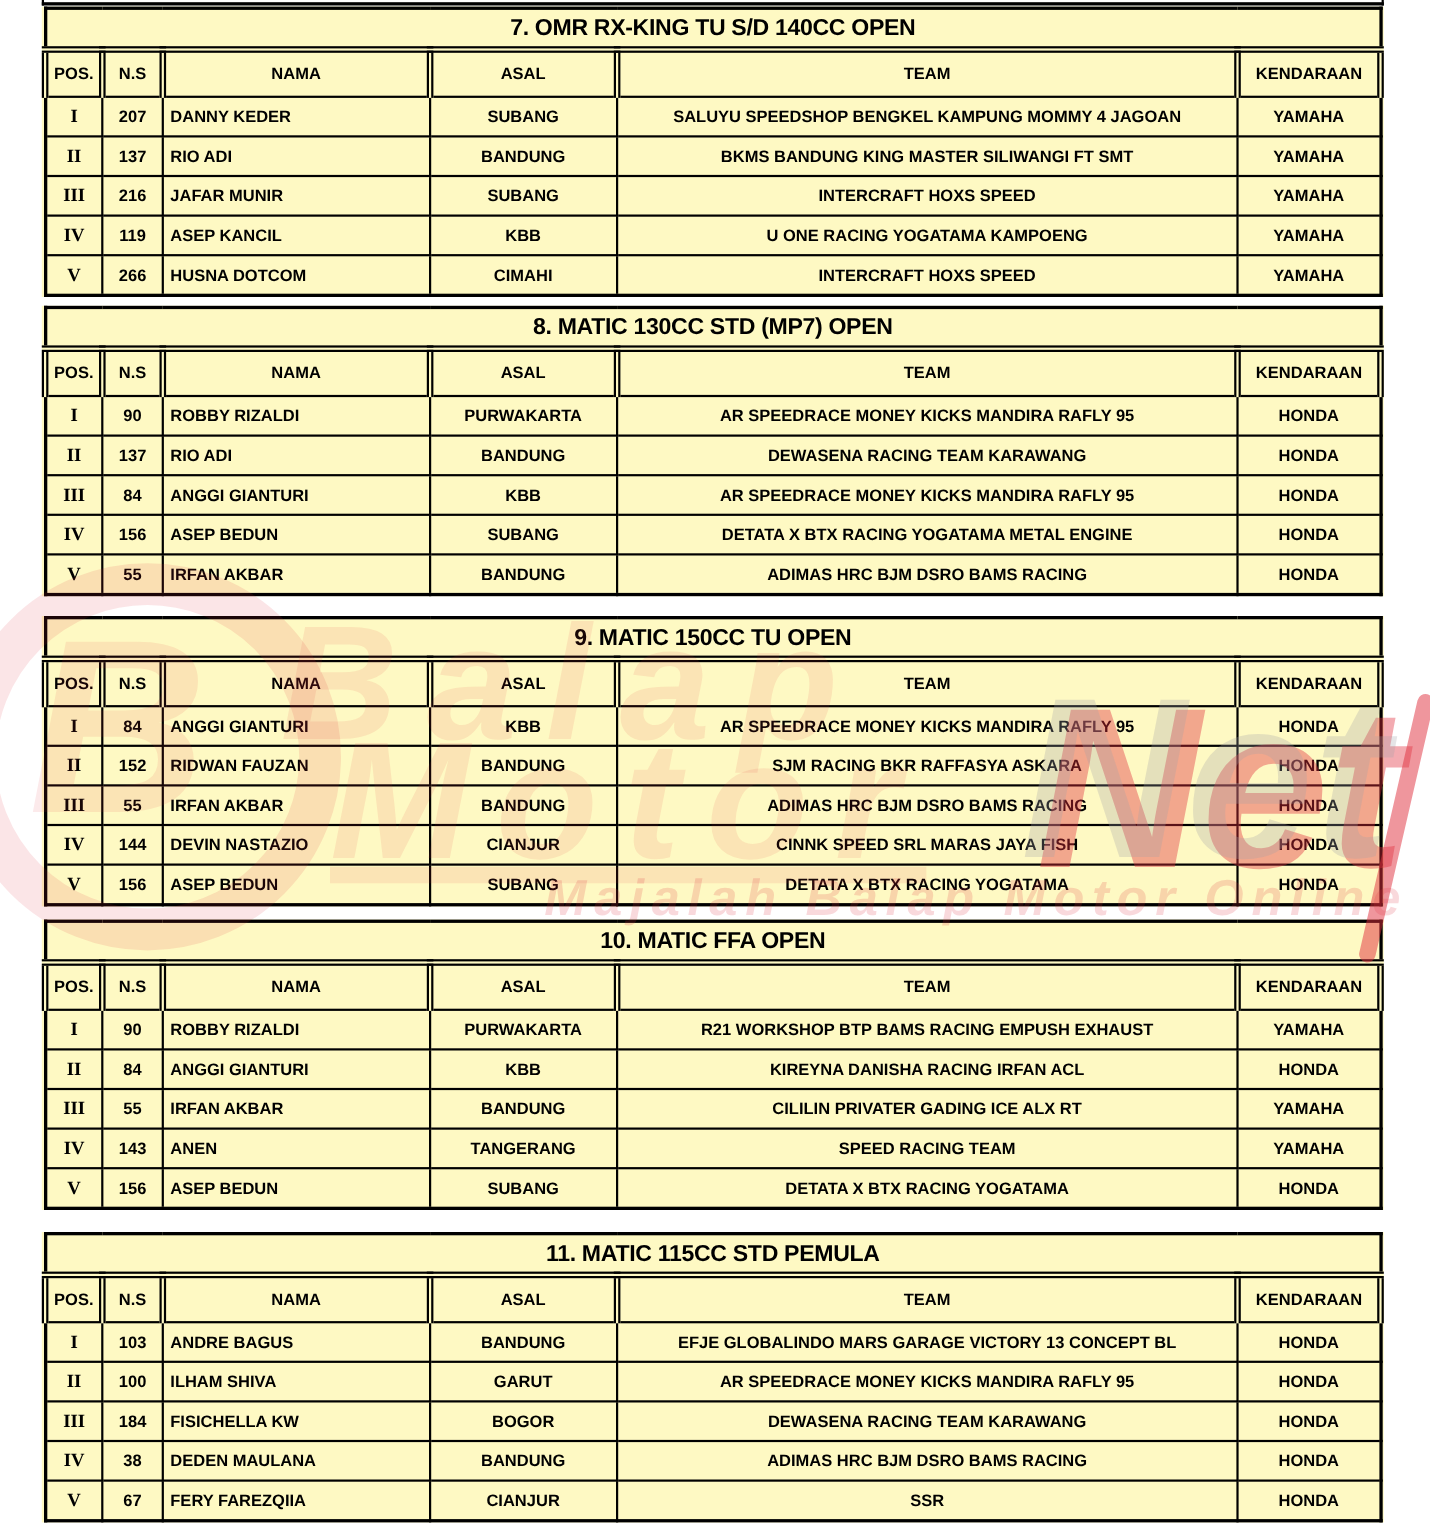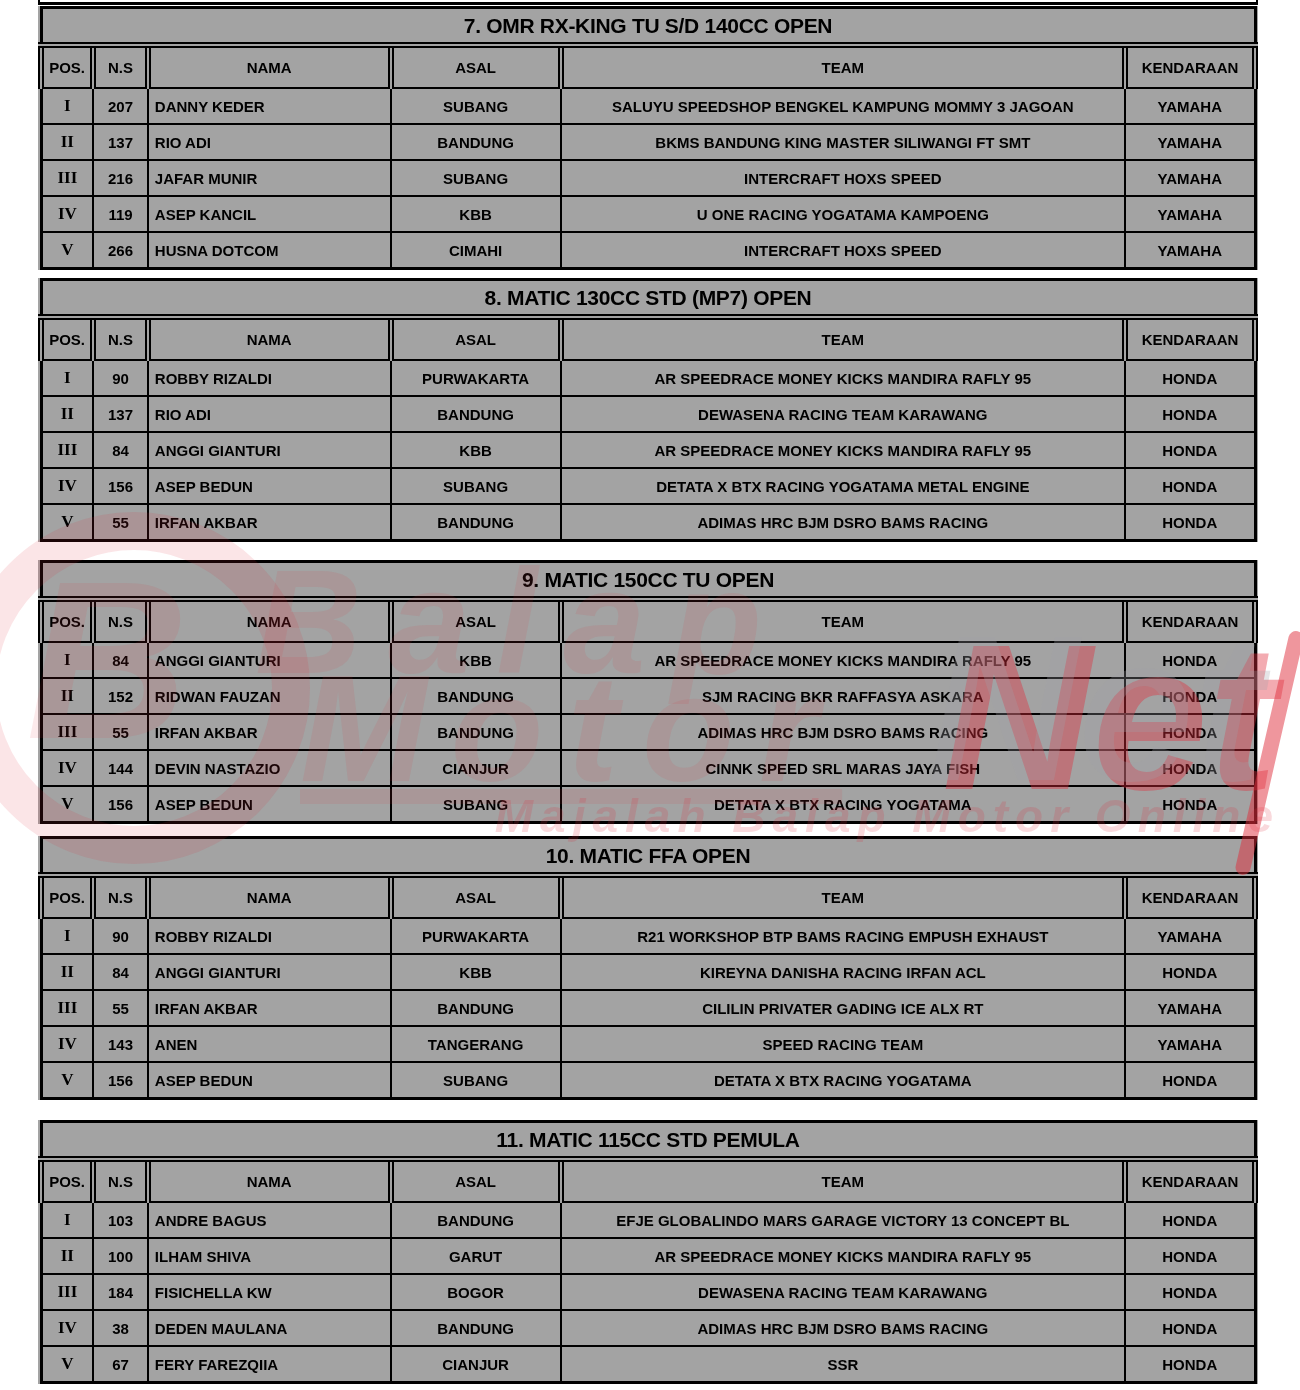--- a/index.html
+++ b/index.html
@@ -8,21 +8,21 @@
     font-family:"Liberation Sans",sans-serif;font-weight:bold;color:#000;
   }
   .page{position:absolute;left:38px;top:0;width:1220px;}
 
   
   .edge{box-sizing:border-box;width:100%;}
   .edge-top{height:5px;border-bottom:3px solid #000;border-left:2px solid #000;border-right:2px solid #000;margin-bottom:1px;}
 
   table.results-table{
     width:100%;border-collapse:collapse;table-layout:fixed;
-    border:3px solid #000;background:#a3a3a3;
+    border:3px solid #000;background:#fef9c3;
   }
   table.results-table:nth-of-type(1){margin-bottom:8px;}
   table.results-table:nth-of-type(2){margin-bottom:18px;}
   table.results-table:nth-of-type(3){margin-bottom:12px;}
   table.results-table:nth-of-type(4){margin-bottom:20px;}
 
   td.title-cell{
     border:3px solid #000;border-bottom:6px double #000;
     height:31px;text-align:center;font-size:21px;letter-spacing:-0.3px;
   }
@@ -84,21 +84,21 @@
             <th>NAMA</th>
             <th>ASAL</th>
             <th>TEAM</th>
             <th>KENDARAAN</th>
           </tr>
           <tr>
             <td class="cell pos">I</td>
             <td class="cell">207</td>
             <td class="cell nama">DANNY KEDER</td>
             <td class="cell">SUBANG</td>
-            <td class="cell">SALUYU SPEEDSHOP BENGKEL KAMPUNG MOMMY 3 JAGOAN</td>
+            <td class="cell">SALUYU SPEEDSHOP BENGKEL KAMPUNG MOMMY 4 JAGOAN</td>
             <td class="cell">YAMAHA</td>
           </tr>
           <tr>
             <td class="cell pos">II</td>
             <td class="cell">137</td>
             <td class="cell nama">RIO ADI</td>
             <td class="cell">BANDUNG</td>
             <td class="cell">BKMS BANDUNG KING MASTER SILIWANGI FT SMT</td>
             <td class="cell">YAMAHA</td>
           </tr>

